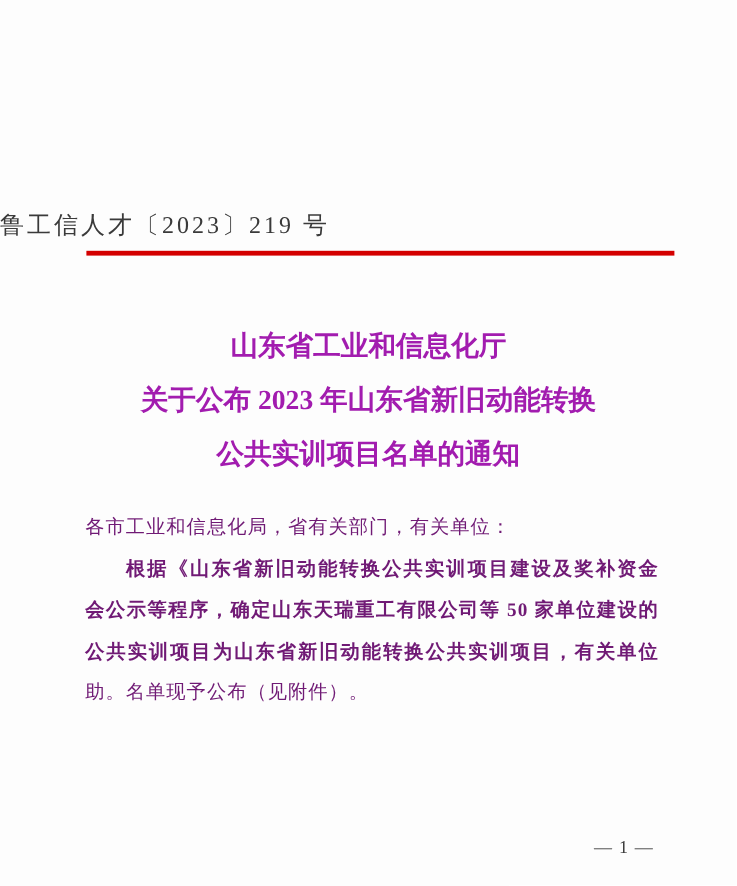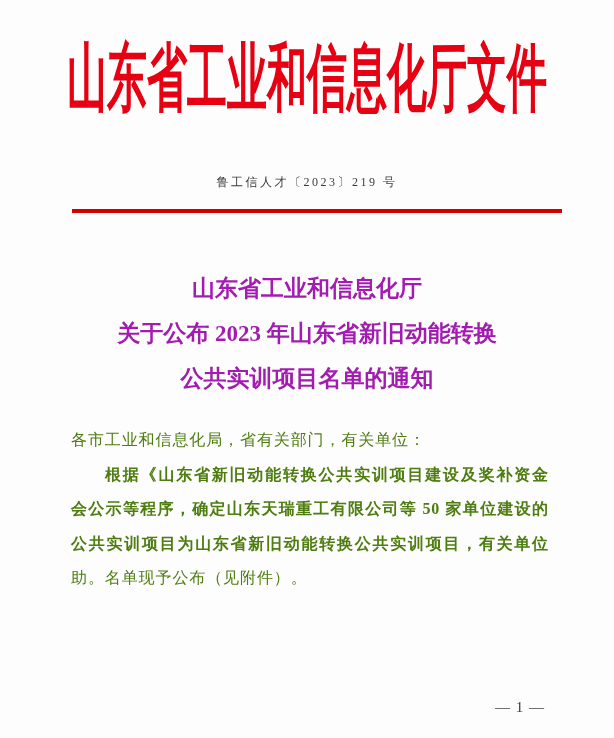--- a/index.html
+++ b/index.html
@@ -18,59 +18,56 @@
     position:absolute;top:0;left:0;width:614px;height:157px;
     display:flex;align-items:center;justify-content:center;
   }
   .red-head-text{
     font-size:40px;font-weight:700;color:var(--header-red);
     white-space:nowrap;letter-spacing:0;
     transform:scaleY(1.85);
   }
   .doc-number{
     position:absolute;top:174px;left:0;width:614px;
-    text-align:center;font-size:12px;letter-spacing:2.5px;
+    text-align:left;font-size:20px;letter-spacing:2.5px;
     color:#3a3a3a;white-space:nowrap;
   }
   .red-rule{
     position:absolute;top:209px;left:72px;width:490px;height:3.5px;
     background:var(--rule-red);
   }
   .title{
     position:absolute;top:266px;left:0;width:614px;
     text-align:center;font-size:23px;line-height:45px;
     font-weight:700;color:#a21caf;letter-spacing:0;
   }
   .body-block{
     position:absolute;top:423px;left:71px;width:478px;
     font-size:16px;line-height:34.6px;letter-spacing:0.9px;
-    color:#4d7c0f;
+    color:#701a75;
   }
   .bline{white-space:nowrap;}
   .bline.stretch{
     white-space:normal;
     text-align:justify;
     text-align-last:justify;
     font-weight:bold;
   }
   .bline.indent{text-indent:34px;}
   .page-number{
     position:absolute;top:699px;right:69px;
     font-size:15px;letter-spacing:1px;color:#3d3d3d;
     white-space:nowrap;
   }
 </style>
 </head>
 <body>
 
 <div class="page">
 
-  <div class="red-head">
-    <span class="red-head-text">山东省工业和信息化厅文件</span>
-  </div>
 
   <div class="doc-number">鲁工信人才〔2023〕219 号</div>
 
   <div class="red-rule"></div>
 
   <div class="title">
     <div class="title-line">山东省工业和信息化厅</div>
     <div class="title-line">关于公布 2023 年山东省新旧动能转换</div>
     <div class="title-line">公共实训项目名单的通知</div>
   </div>

